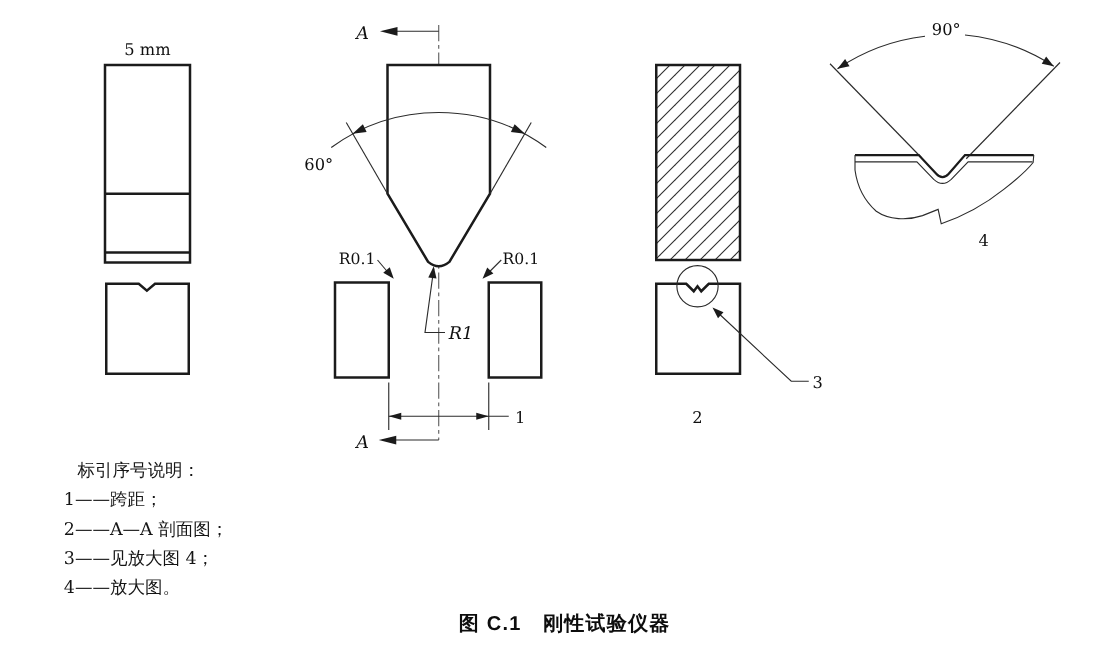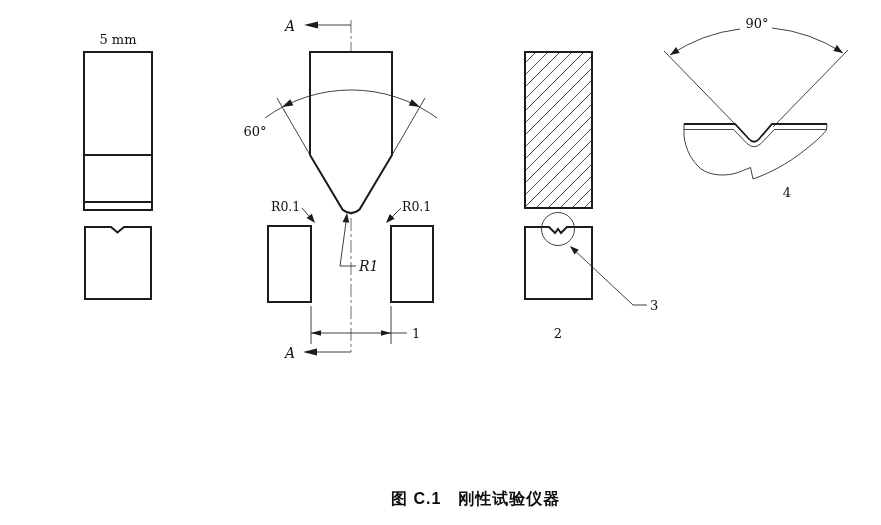--- a/index.html
+++ b/index.html
@@ -24,21 +24,21 @@
 
   
   .legend {
     position:absolute; left:51px; top:366px; color:#151515;
     font:14px/23.3px "DejaVu Serif","Liberation Serif",serif;
   }
   .legend-title { padding-left:11px; }
   .caption {
     position:absolute; left:367px; top:489px; color:#0d0d0d;
     font-family:"Liberation Sans","DejaVu Sans",sans-serif;
-    font-size:16px; font-weight:bold; letter-spacing:1px;margin-left:24px;
+    font-size:16px; font-weight:bold; letter-spacing:1px;
   }
 </style>
 </head>
 <body>
 
 <div class="page">
 
   <svg width="881" height="525" viewBox="0 0 881 525">
     <defs>
       <pattern id="hatch" patternUnits="userSpaceOnUse" width="12" height="12">
@@ -118,16 +118,23 @@
       <polygon class="arrow" points="843,53 833.4,50.9 836.9,45.1"></polygon>
       <text class="lbl" x="757" y="28" text-anchor="middle">90°</text>
 
       <path class="ln-md" d="M684,124 H735 L749,139 Q754,144.5 759,139 L772,124 H827"></path>
       <path class="thin" d="M684,129.5 H733.5 L747,143.5 Q754,150 761,143.5 L774.5,129.5 H826"></path>
       <path class="thin" d="M684,124 L684,136 C686,151 692,161 701,169 C711,176 726,176.5 738,172.5 L750.5,167.5 L753,179 C769,173.5 788,163.5 803,151.5 C812,144.5 821,137 826.5,130 L827,124"></path>
       <text class="lbl" x="787" y="197" text-anchor="middle">4</text>
     </g>
   </svg>
 
+  <div class="legend">
+    <div class="legend-title">标引序号说明：</div>
+    <div>1——跨距；</div>
+    <div>2——A—A 剖面图；</div>
+    <div>3——见放大图 4；</div>
+    <div>4——放大图。</div>
+  </div>
 
   <div class="caption">图 C.1　刚性试验仪器</div>
 
 </div>
 
 </body></html>

